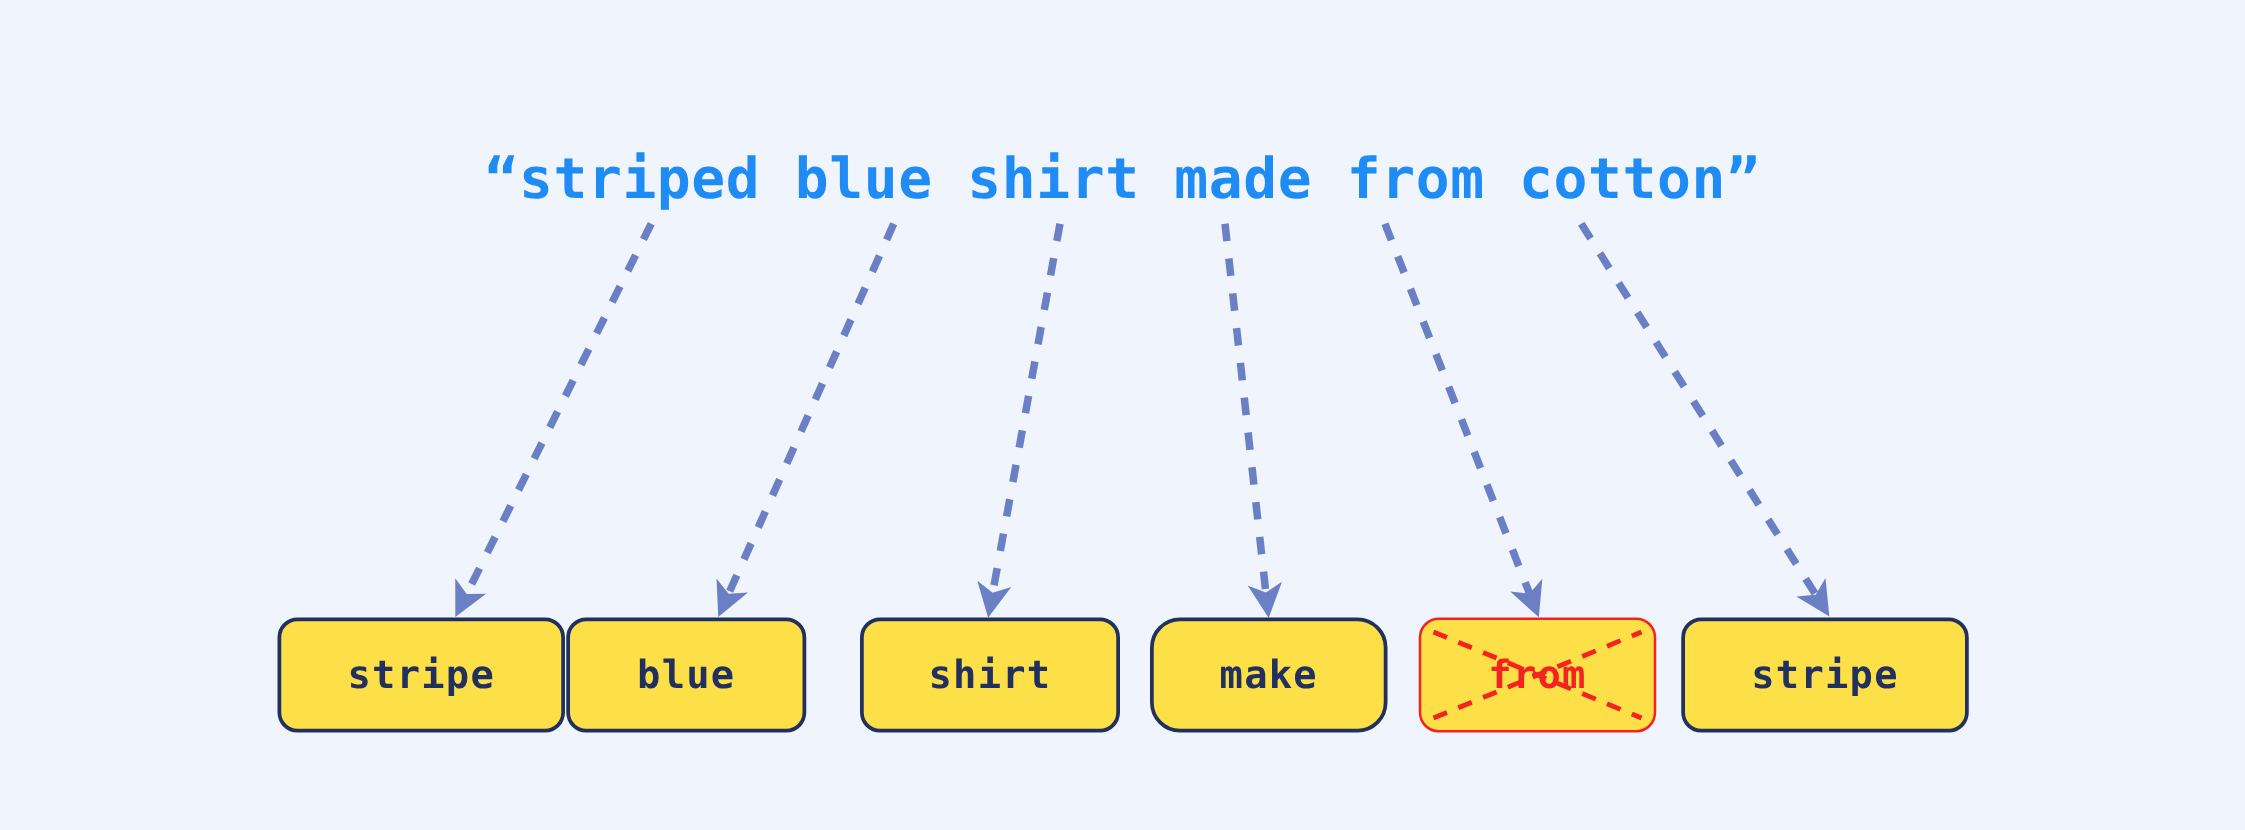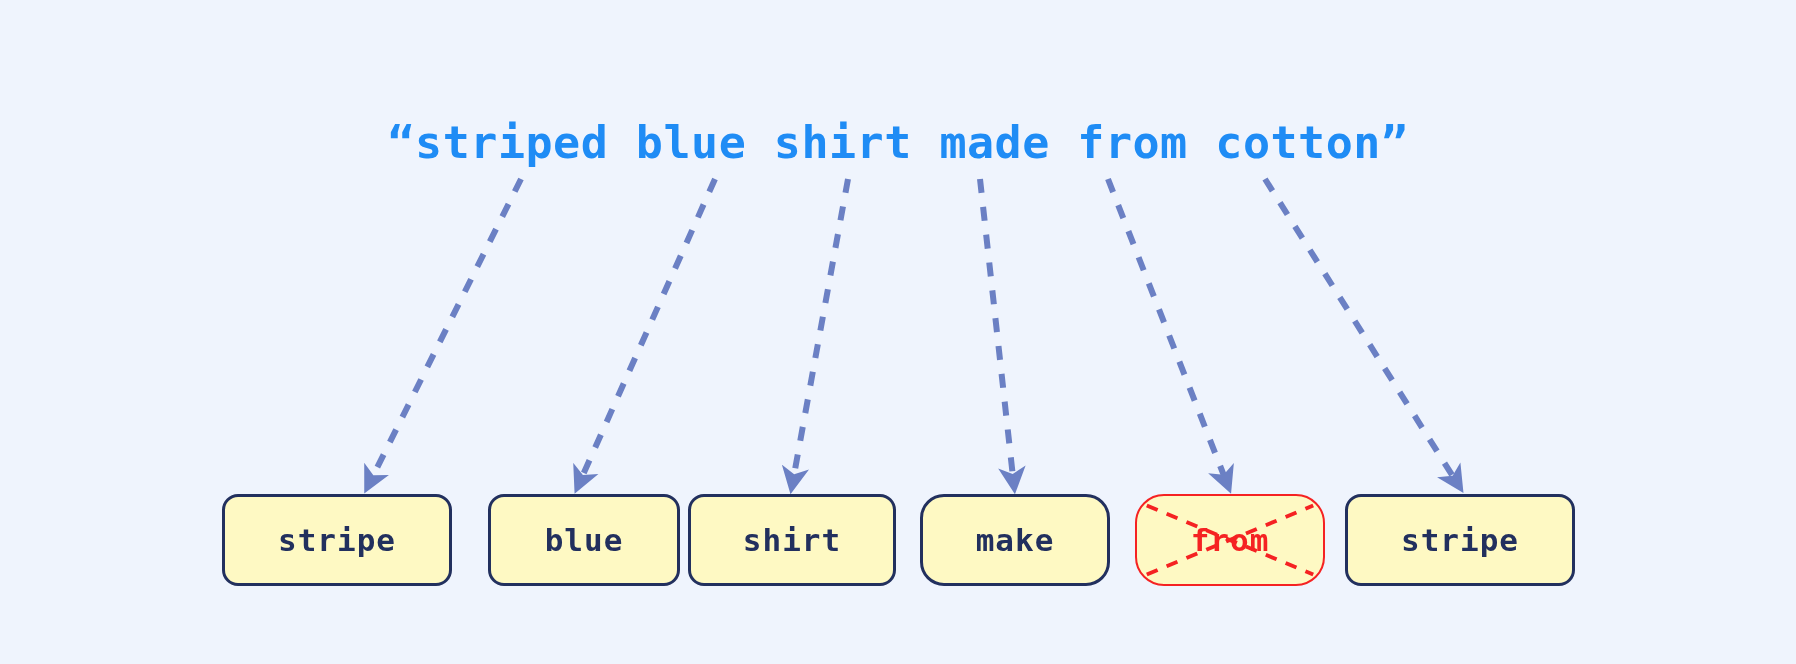--- a/index.html
+++ b/index.html
@@ -56,30 +56,29 @@
     width: 1796px;
     height: 96px;
   }
   .token-box {
     position: absolute;
     top: 0;
     height: 92px;
     box-sizing: border-box;
     border: 3px solid #22305e;
     border-radius: 16px;
-    background: #fef9c3;
+    background: #fde047;
     display: flex;
     align-items: center;
     justify-content: center;
     overflow: visible;
   }
   .token-box.rejected {
     border-color: #f52222;
     border-width: 2px;
-    border-radius: 29px;
   }
   .token-label {
     font-family: "DejaVu Sans Mono", "Liberation Mono", monospace;
     font-size: 31px;
     font-weight: 700;
     color: #22305e;
     letter-spacing: 1px;
     white-space: nowrap;
   }
   .token-box.rejected .token-label {
@@ -114,21 +113,21 @@
         <line x1="980" y1="155" x2="1014" y2="462" stroke="#6b80c4" stroke-width="6" stroke-dasharray="14 14" stroke-linecap="butt" marker-end="url(#arrowhead)"></line>
         <line x1="1108" y1="155" x2="1228" y2="462" stroke="#6b80c4" stroke-width="6" stroke-dasharray="14 14" stroke-linecap="butt" marker-end="url(#arrowhead)"></line>
         <line x1="1265" y1="155" x2="1459" y2="462" stroke="#6b80c4" stroke-width="6" stroke-dasharray="14 14" stroke-linecap="butt" marker-end="url(#arrowhead)"></line>
       </g>
   </svg>
 
   <div class="boxrow">
       <div class="token-box" style="left: 222px; width: 230px;">
         <span class="token-label">stripe</span>
       </div>
-      <div class="token-box" style="left: 488px; width: 192px;">
+      <div class="token-box" style="left: 453px; width: 192px;">
         <span class="token-label">blue</span>
       </div>
       <div class="token-box" style="left: 688px; width: 208px;">
         <span class="token-label">shirt</span>
       </div>
       <div class="token-box" style="left: 920px; width: 190px; border-radius: 24px;">
         <span class="token-label">make</span>
       </div>
       <div class="token-box rejected" style="left: 1135px; width: 190px;">
         <span class="token-label">from</span>

